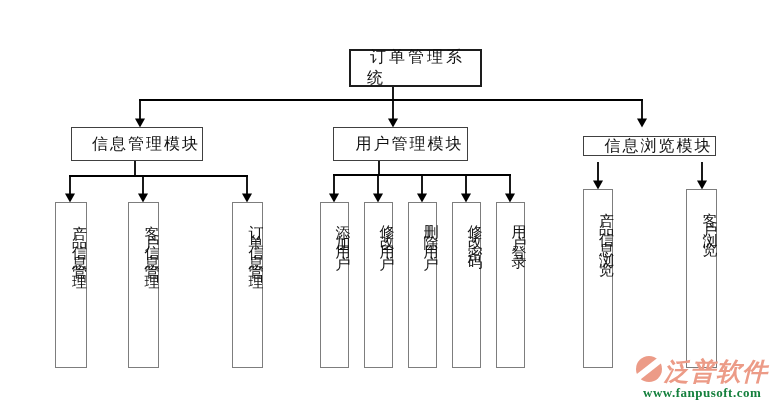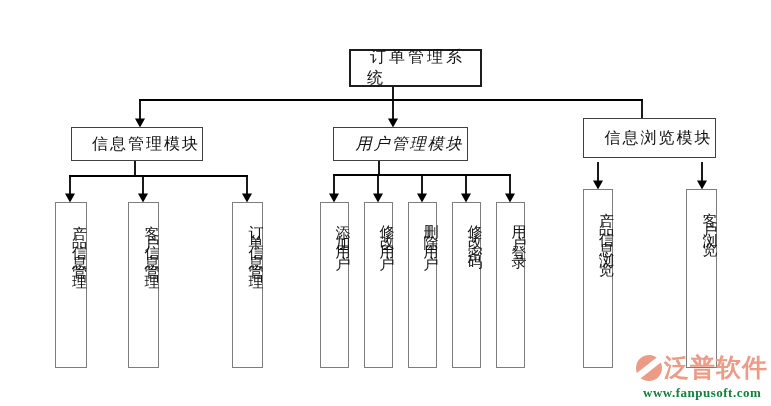--- a/index.html
+++ b/index.html
@@ -71,22 +71,23 @@
     top: 350px;
     width: 137px;
     height: 54px;
     z-index: 5;
     display: flex;
     flex-direction: column;
     align-items: flex-start;
   }
   .wm-row {
     display: flex;
-    align-items: center;
+    align-items: flex-end;
     height: 34px;
+    font-style: italic;
   }
   .wm-brand {
     font-size: 25px;
     font-weight: bold;
     color: #ec9b87;
     letter-spacing: 1px;
     line-height: 1;
     font-family: "Liberation Sans", sans-serif;
   }
   .wm-url {
@@ -147,24 +148,24 @@
     </g>
   </svg>
 
   <div class="box root-box" style="left:349px; top:49px; width:133px; height:38px;">
     <span>订单管理系统</span>
   </div>
 
   <div class="box module-box" style="left:71px; top:127px; width:132px; height:34px;">
     <span>信息管理模块</span>
   </div>
-  <div class="box module-box" style="left:333px; top:127px; width:135px; height:34px;font-style:italic;">
+  <div class="box module-box" style="left:333px; top:127px; width:135px; height:34px;">
     <span>用户管理模块</span>
   </div>
-  <div class="box module-box" style="left:583px; top:118px; width:133px; height:40px;">
+  <div class="box module-box" style="left:583px; top:136px; width:133px; height:20px;">
     <span>信息浏览模块</span>
   </div>
 
   <div class="box leaf-box" style="left:55px; top:202px; width:32px; height:166px;">
     <span class="vtext">产品信息管理</span>
   </div>
   <div class="box leaf-box" style="left:128px; top:202px; width:31px; height:166px;">
     <span class="vtext">客户信息管理</span>
   </div>
   <div class="box leaf-box" style="left:232px; top:202px; width:31px; height:166px;">

